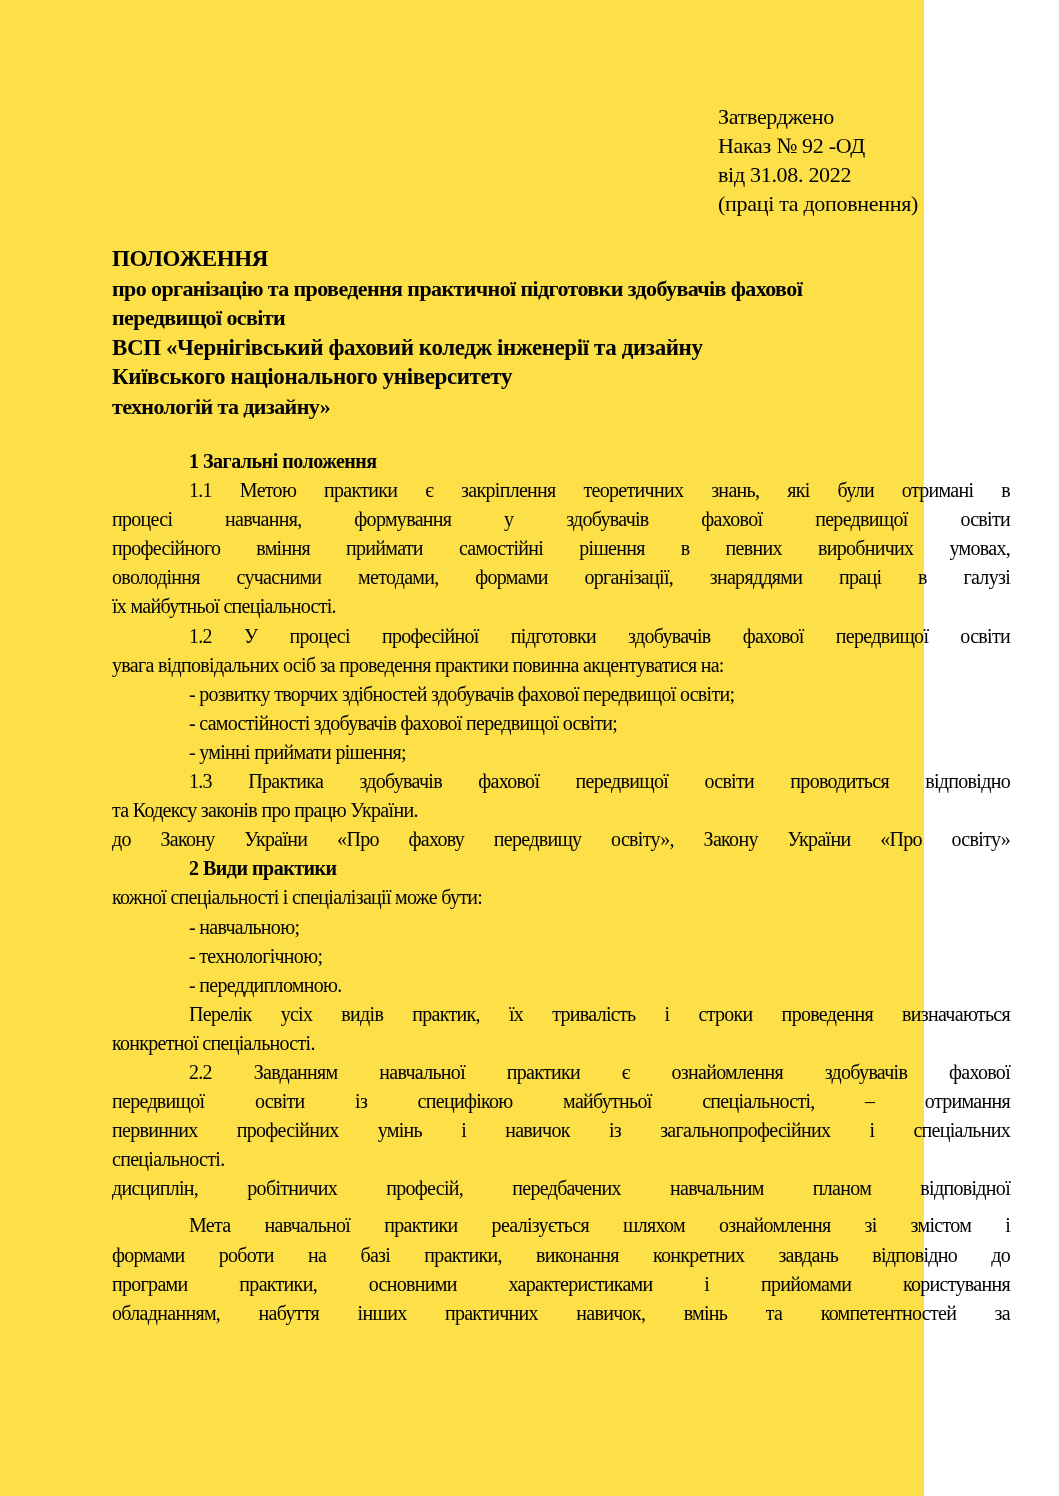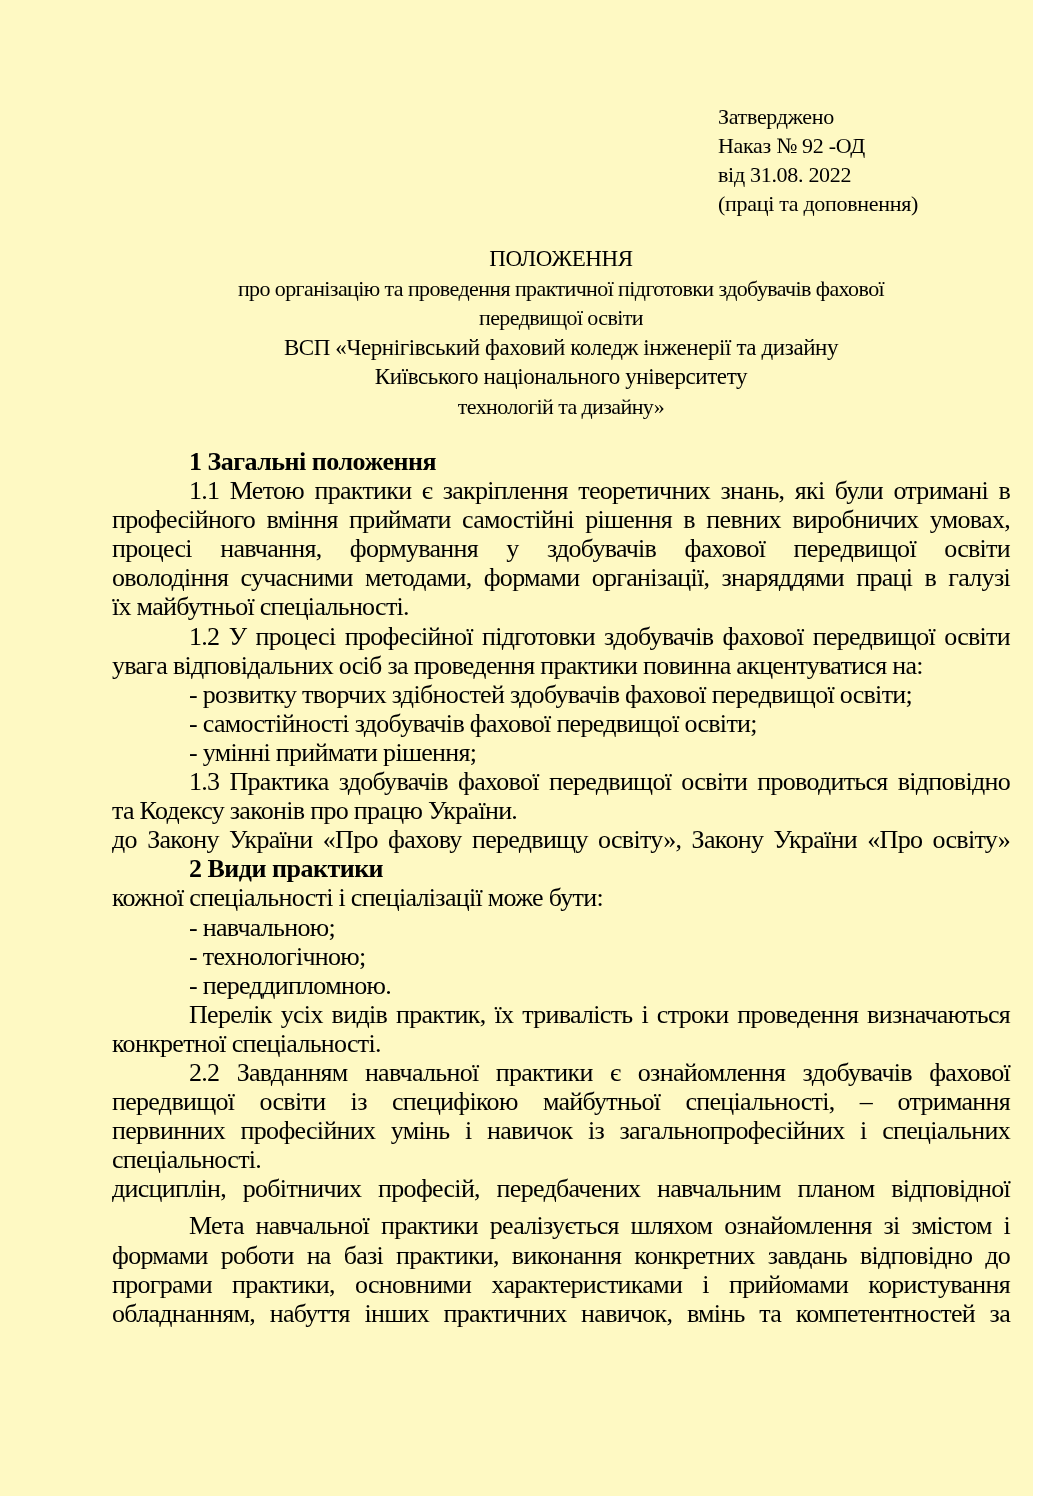--- a/index.html
+++ b/index.html
@@ -1,36 +1,36 @@
 <!DOCTYPE html>
 <html><head>
   <meta charset="utf-8">
   <style>
     html, body { margin: 0; padding: 0; background: #ffffff; }
     body { width: 1059px; height: 1496px; position: relative; overflow: hidden; }
     .page {
-      position: absolute; left: 0; top: 0; width: 1033px; height: 1496px;
-      background: #fef9c3; color: #000000;
+      position: absolute; left: 0; top: 0; width: 924px; height: 1496px;
+      background: #fde047; color: #000000;
       font-family: "Liberation Serif", "DejaVu Serif", serif;
     }
     .approval {
       position: absolute; left: 718px; top: 102px;
       font-size: 22px; line-height: 29px; letter-spacing: -0.3px;
     }
     .approval div { white-space: nowrap; }
     .title-block {
       position: absolute; left: 112px; top: 244px; width: 898px;
-      text-align: center; font-weight: normal; font-size: 22px; line-height: 29.5px;
+      text-align: left; font-weight: bold; font-size: 22px; line-height: 29.5px;
       letter-spacing: -0.6px;
     }
     .title-block div { white-space: nowrap; }
     .title-block .heavy { font-size: 23px; letter-spacing: -0.4px; }
     .body {
       position: absolute; left: 112px; top: 447px; width: 898px;
-      font-size: 26px; line-height: 29.1px; letter-spacing: -0.7px;
+      font-size: 20px; line-height: 29.1px; letter-spacing: -0.7px;
     }
     .line { white-space: nowrap; height: 29.1px; }
     .just { text-align: justify; text-align-last: justify; }
     .ind { padding-left: 77px; }
     .hdr { font-weight: bold; letter-spacing: -0.5px; }
     .gap { height: 8px; }
   </style>
 </head>
 <body>
 
@@ -50,22 +50,22 @@
     <div class="heavy">ВСП «Чернігівський фаховий коледж інженерії та дизайну</div>
     <div class="heavy">Київського національного університету</div>
     <div>технологій та дизайну»</div>
   </div>
 
   <div class="body">
 
     <div class="line ind hdr">1 Загальні положення</div>
 
     <div class="line ind just">1.1 Метою практики є закріплення теоретичних знань, які були отримані в</div>
+    <div class="line just">процесі навчання, формування у здобувачів фахової передвищої освіти</div>
     <div class="line just">професійного вміння приймати самостійні рішення в певних виробничих умовах,</div>
-    <div class="line just">процесі навчання, формування у здобувачів фахової передвищої освіти</div>
     <div class="line just">оволодіння сучасними методами, формами організації, знаряддями праці в галузі</div>
     <div class="line">їх майбутньої спеціальності.</div>
 
     <div class="line ind just">1.2 У процесі професійної підготовки здобувачів фахової передвищої освіти</div>
     <div class="line">увага відповідальних осіб за проведення практики повинна акцентуватися на:</div>
 
     <div class="line ind">- розвитку творчих здібностей здобувачів фахової передвищої освіти;</div>
     <div class="line ind">- самостійності здобувачів фахової передвищої освіти;</div>
     <div class="line ind">- умінні приймати рішення;</div>
 

